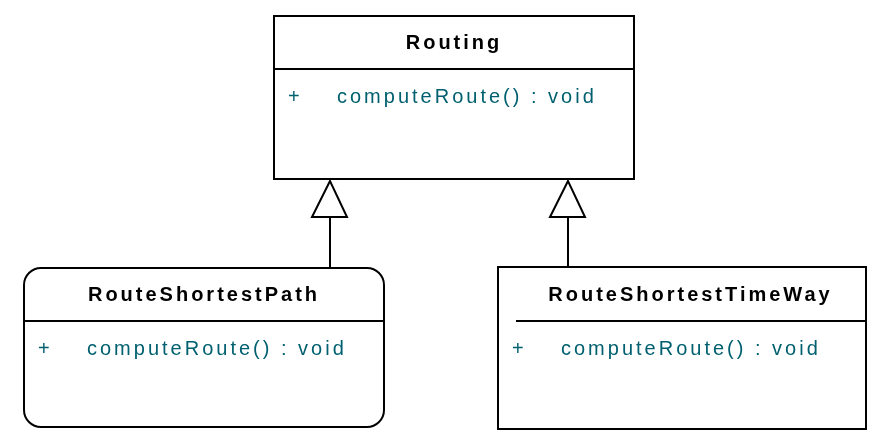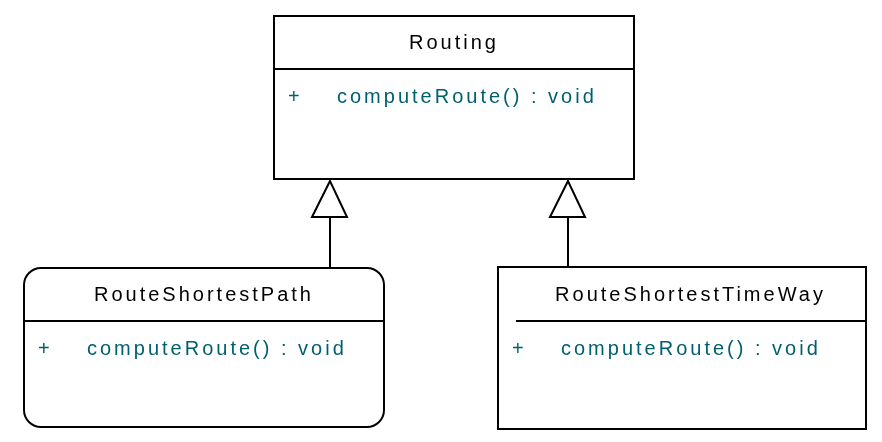--- a/index.html
+++ b/index.html
@@ -37,21 +37,21 @@
     box-sizing: border-box;
     background: var(--box-fill, #ffffff);
     border: 2px solid var(--border, #000000);
   }
   .class-header {
     height: 51px;
     border-bottom: 2px solid var(--border, #000000);
     display: flex;
     align-items: center;
     justify-content: center;
-    font-weight: normal;
+    font-weight: bold;
     font-size: 20px;
     letter-spacing: 3px;
     color: var(--class-name-text, #000000);
     white-space: nowrap;
   }
   .class-body {
     padding: 12px 0 0 13px;
   }
   .method-row {
     display: flex;

